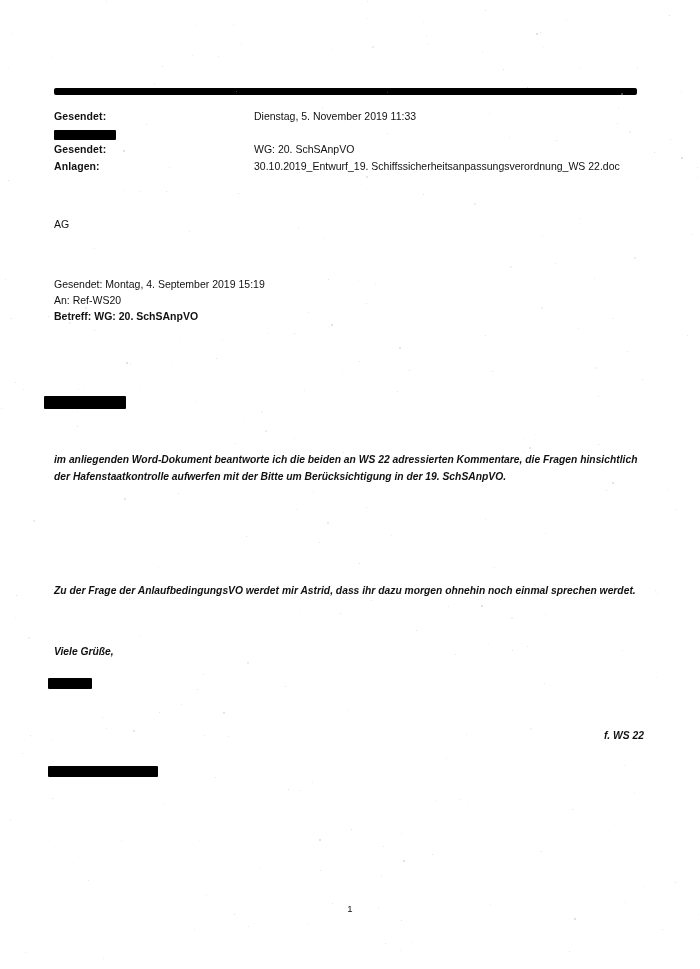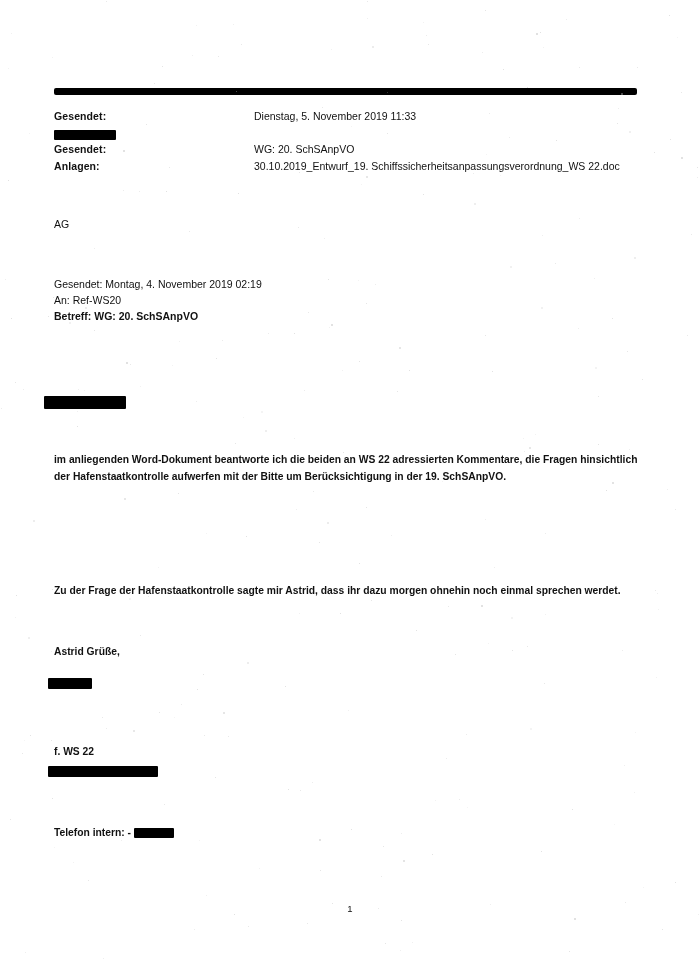--- a/index.html
+++ b/index.html
@@ -98,26 +98,27 @@
     top: 396px;
   }
   .para {
     position: absolute;
     left: 54px;
     width: 590px;
     font-size: 10.3px;
     line-height: 16.5px;
     color: #111;
     font-weight: bold;
+    font-style: italic;
   }
   .p1 { top: 452px; }
   .p2 { top: 500px; }
   .p3 { top: 583px; }
   .p4 { top: 644px; }
-  .p5 { top: 744px; }
+  .p5 { top: 728px; text-align: right; }
   .p6 { top: 825px; }
   .sig-2 {
     position: absolute;
     left: 48px;
     top: 678px;
   }
   .sig-3 {
     position: absolute;
     left: 48px;
     top: 766px;
@@ -159,40 +160,37 @@
       </div>
       <div class="hdr-row">
         <span class="hdr-label">Anlagen:</span>
         <span class="hdr-value">30.10.2019_Entwurf_19. Schiffssicherheitsanpassungsverordnung_WS 22.doc</span>
       </div>
     </div>
 
     <div class="ag">AG</div>
 
     <div class="quote">
-      <div class="quote-row">Gesendet: Montag, 4. November 2019 02:19</div>
+      <div class="quote-row">Gesendet: Montag, 4. September 2019 15:19</div>
       <div class="quote-row">An: Ref-WS20</div>
       <div class="quote-row q-betreff">Betreff: WG: 20. SchSAnpVO</div>
     </div>
 
     <span class="redact sig-block-1" style="width:82px;height:13px;"></span>
 
     <div class="para p1">im anliegenden Word-Dokument beantworte ich die beiden an WS 22 adressierten Kommentare, die Fragen hinsichtlich der Hafenstaatkontrolle aufwerfen mit der Bitte um Berücksichtigung in der 19. SchSAnpVO.</div>
-    <div class="para p3">Zu der Frage der Hafenstaatkontrolle sagte mir Astrid, dass ihr dazu morgen ohnehin noch einmal sprechen werdet.</div>
-    <div class="para p4">Astrid Grüße,</div>
+    <div class="para p3">Zu der Frage der AnlaufbedingungsVO werdet mir Astrid, dass ihr dazu morgen ohnehin noch einmal sprechen werdet.</div>
+    <div class="para p4">Viele Grüße,</div>
 
     <span class="redact sig-2" style="width:44px;height:11px;"></span>
 
     <div class="para p5">f. WS 22</div>
 
     <span class="redact sig-3" style="width:110px;height:11px;"></span>
 
-    <div class="para p6">
-      <span>Telefon intern: -</span><span class="redact tel-redact" style="width:40px;height:10px;"></span>
-    </div>
 
     <div class="pagenum">1</div>
   </div>
 <div class="speckle" style="width: 1px; height: 1px; left: 385px; top: 943px; opacity: 0.64;"></div>
     <div class="speckle" style="width: 1px; height: 1px; left: 361px; top: 184px; opacity: 0.25;"></div>
     <div class="speckle" style="width: 1px; height: 1px; left: 579px; top: 67px; opacity: 0.54;"></div>
     <div class="speckle" style="width: 1px; height: 1px; left: 159px; top: 712px; opacity: 0.63;"></div>
     <div class="speckle" style="width: 1px; height: 1px; left: 359px; top: 361px; opacity: 0.66;"></div>
     <div class="speckle" style="width: 1px; height: 1px; left: 556px; top: 140px; opacity: 0.68;"></div>
     <div class="speckle" style="width: 1px; height: 1px; left: 428px; top: 44px; opacity: 0.6;"></div>

